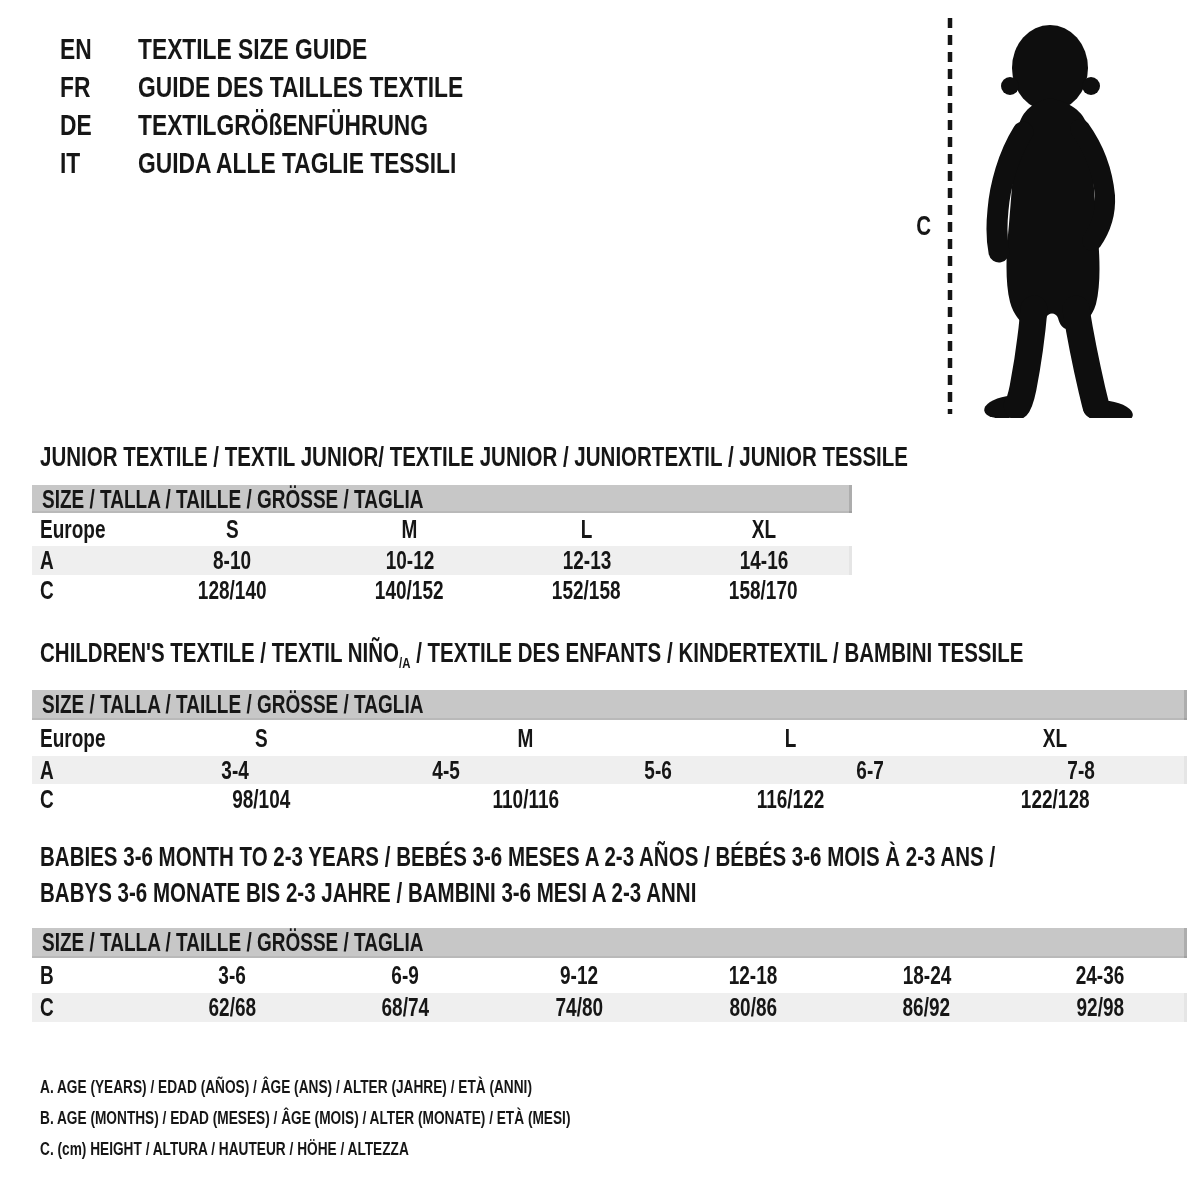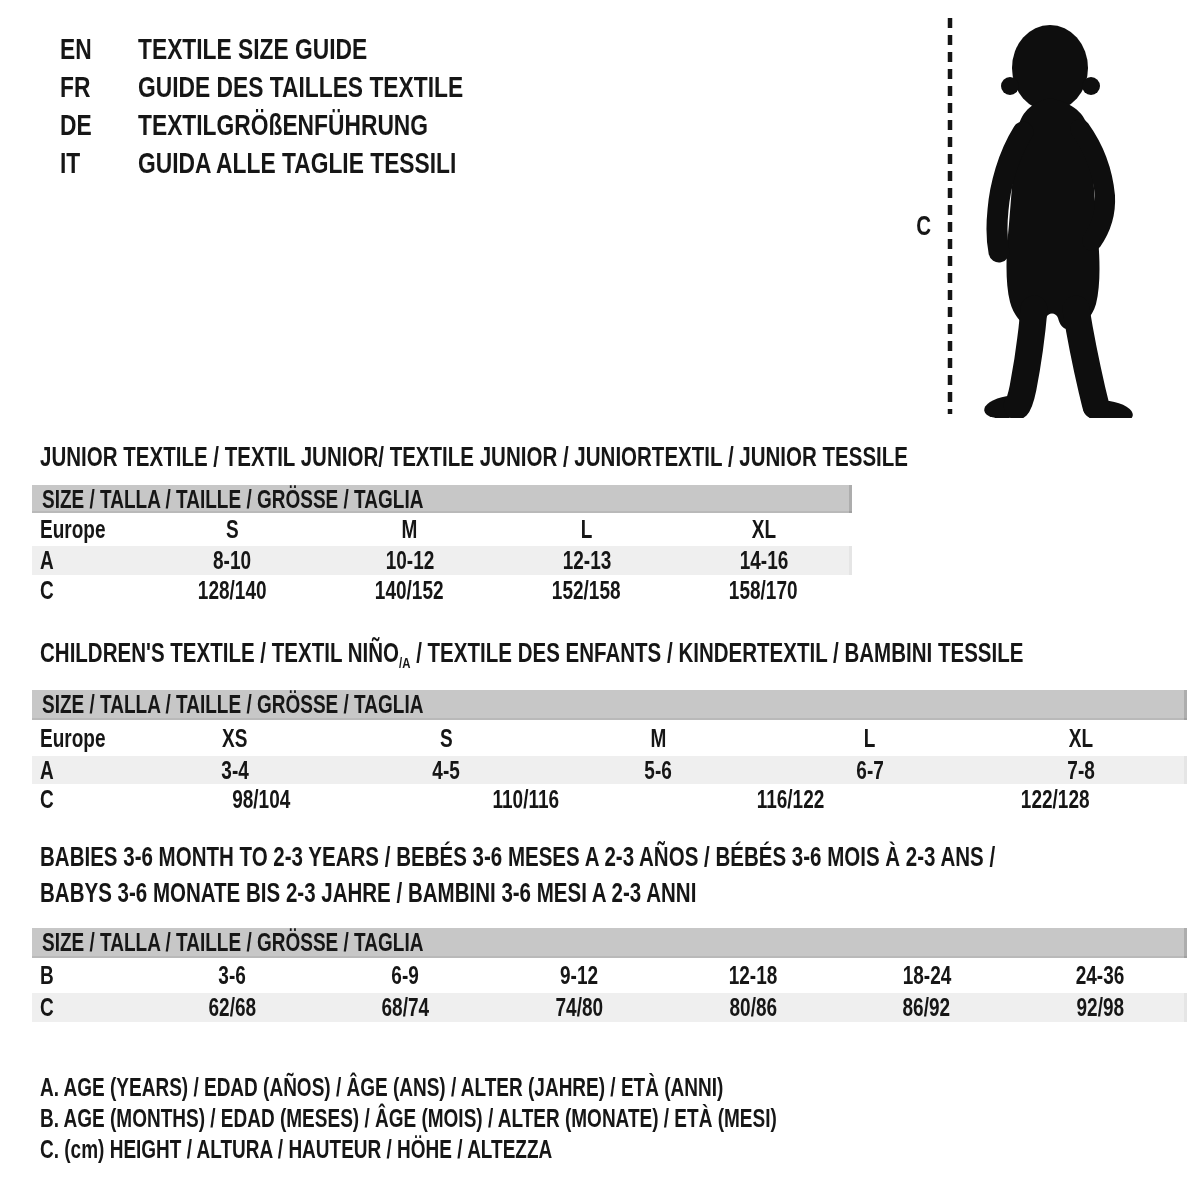--- a/index.html
+++ b/index.html
@@ -39,21 +39,21 @@
   .t-junior .thead{height:28px;}
   .t-wide{width:1155px;}
   .t-children{top:690px;}
   .t-children .thead{height:30px;}
   .t-children .tlabel{width:97px;}
   .t-babies{top:928px;}
   .t-babies .thead{height:30px;}
   .t-babies .tlabel{width:113px;}
 
   
-  .legend-line{position:absolute;left:40px;height:31px;display:flex;align-items:center;font-size:25px;}
+  .legend-line{position:absolute;left:40px;height:31px;display:flex;align-items:center;font-size:18px;}
 </style>
 </head>
 <body>
 
 <div class="page">
 
   <div class="lang-block">
     <div class="lang-row">
       <div class="lang-code"><span class="tx tx-l">EN</span></div>
       <div><span class="tx tx-l">TEXTILE SIZE GUIDE</span></div>
@@ -126,21 +126,20 @@
 
   <div class="sec-title" style="top:638px;">
     <span class="tx tx-l"><span>CHILDREN'S TEXTILE / TEXTIL NIÑO</span><span class="sub">/A</span><span> / TEXTILE DES ENFANTS / KINDERTEXTIL / BAMBINI TESSILE</span></span>
   </div>
   <div class="table t-wide t-children">
     <div class="thead">
       <span class="tx tx-l">SIZE / TALLA / TAILLE / GRÖSSE / TAGLIA</span>
     </div>
     <div class="trow" style="height:36px;">
       <div class="tlabel"><span class="tx tx-l">Europe</span></div>
-      <div class="tcell"><span class="tx">XS</span></div>
       <div class="tcell"><span class="tx">S</span></div>
       <div class="tcell"><span class="tx">M</span></div>
       <div class="tcell"><span class="tx">L</span></div>
       <div class="tcell"><span class="tx">XL</span></div>
     </div>
     <div class="trow shaded" style="height:28px;">
       <div class="tlabel"><span class="tx tx-l">A</span></div>
       <div class="tcell"><span class="tx">3-4</span></div>
       <div class="tcell"><span class="tx">4-5</span></div>
       <div class="tcell"><span class="tx">5-6</span></div>

